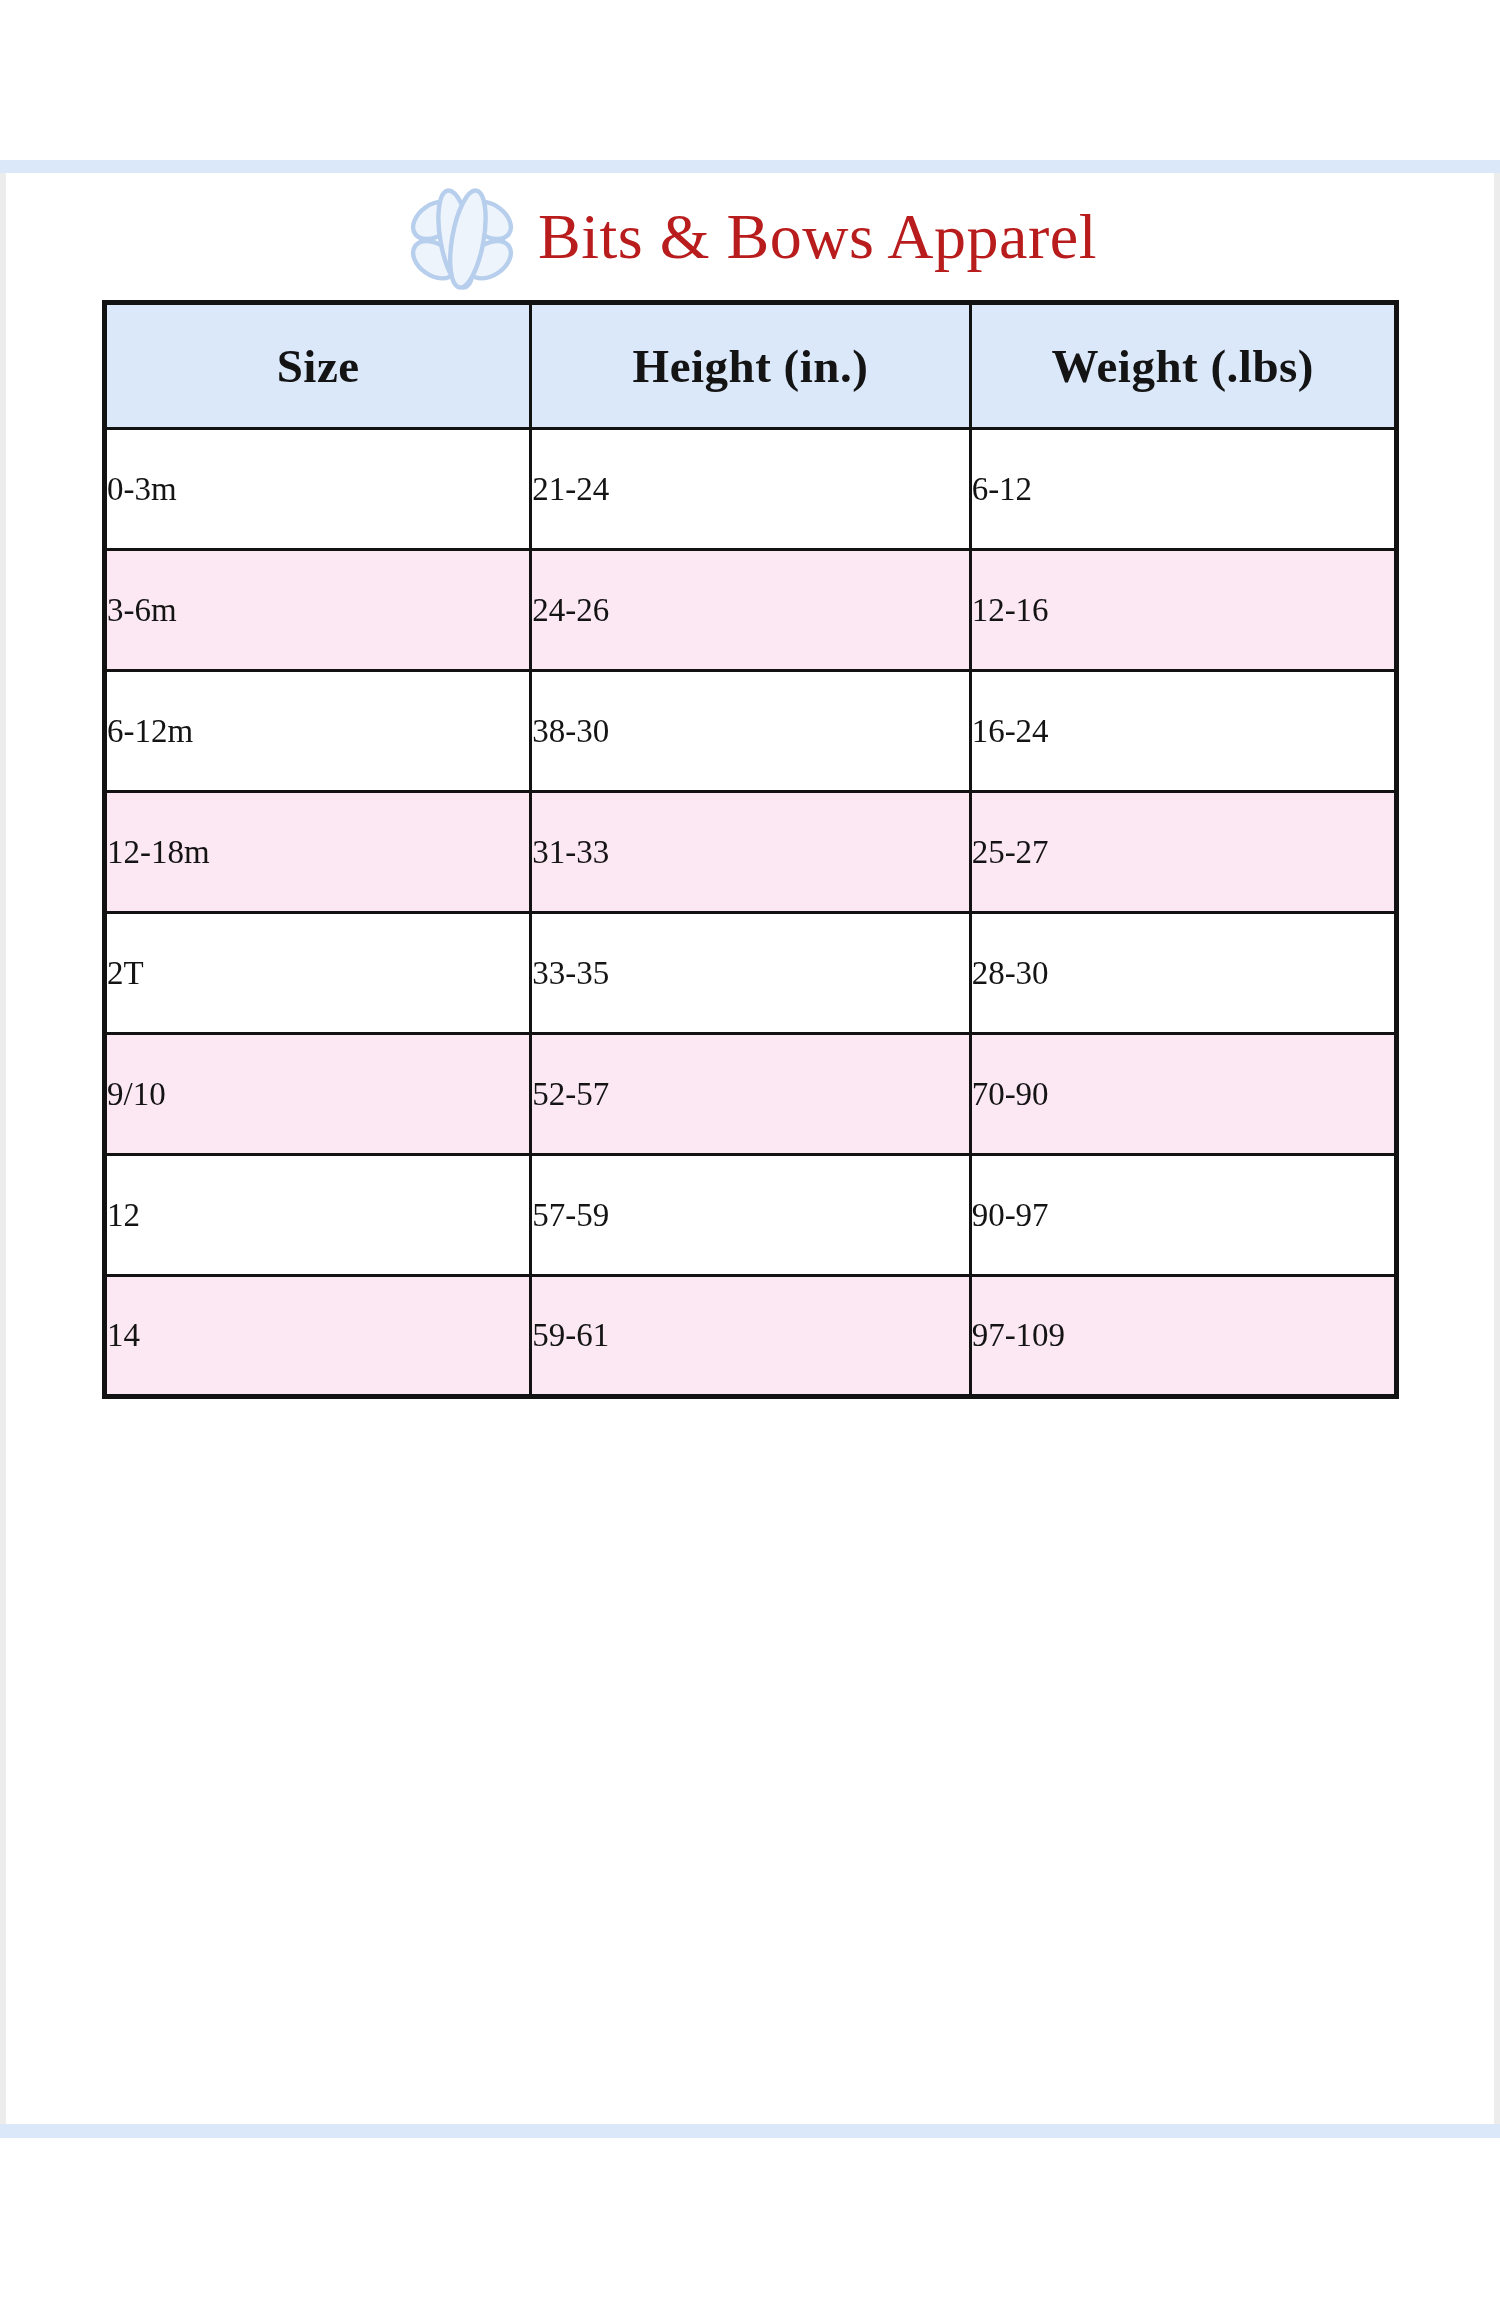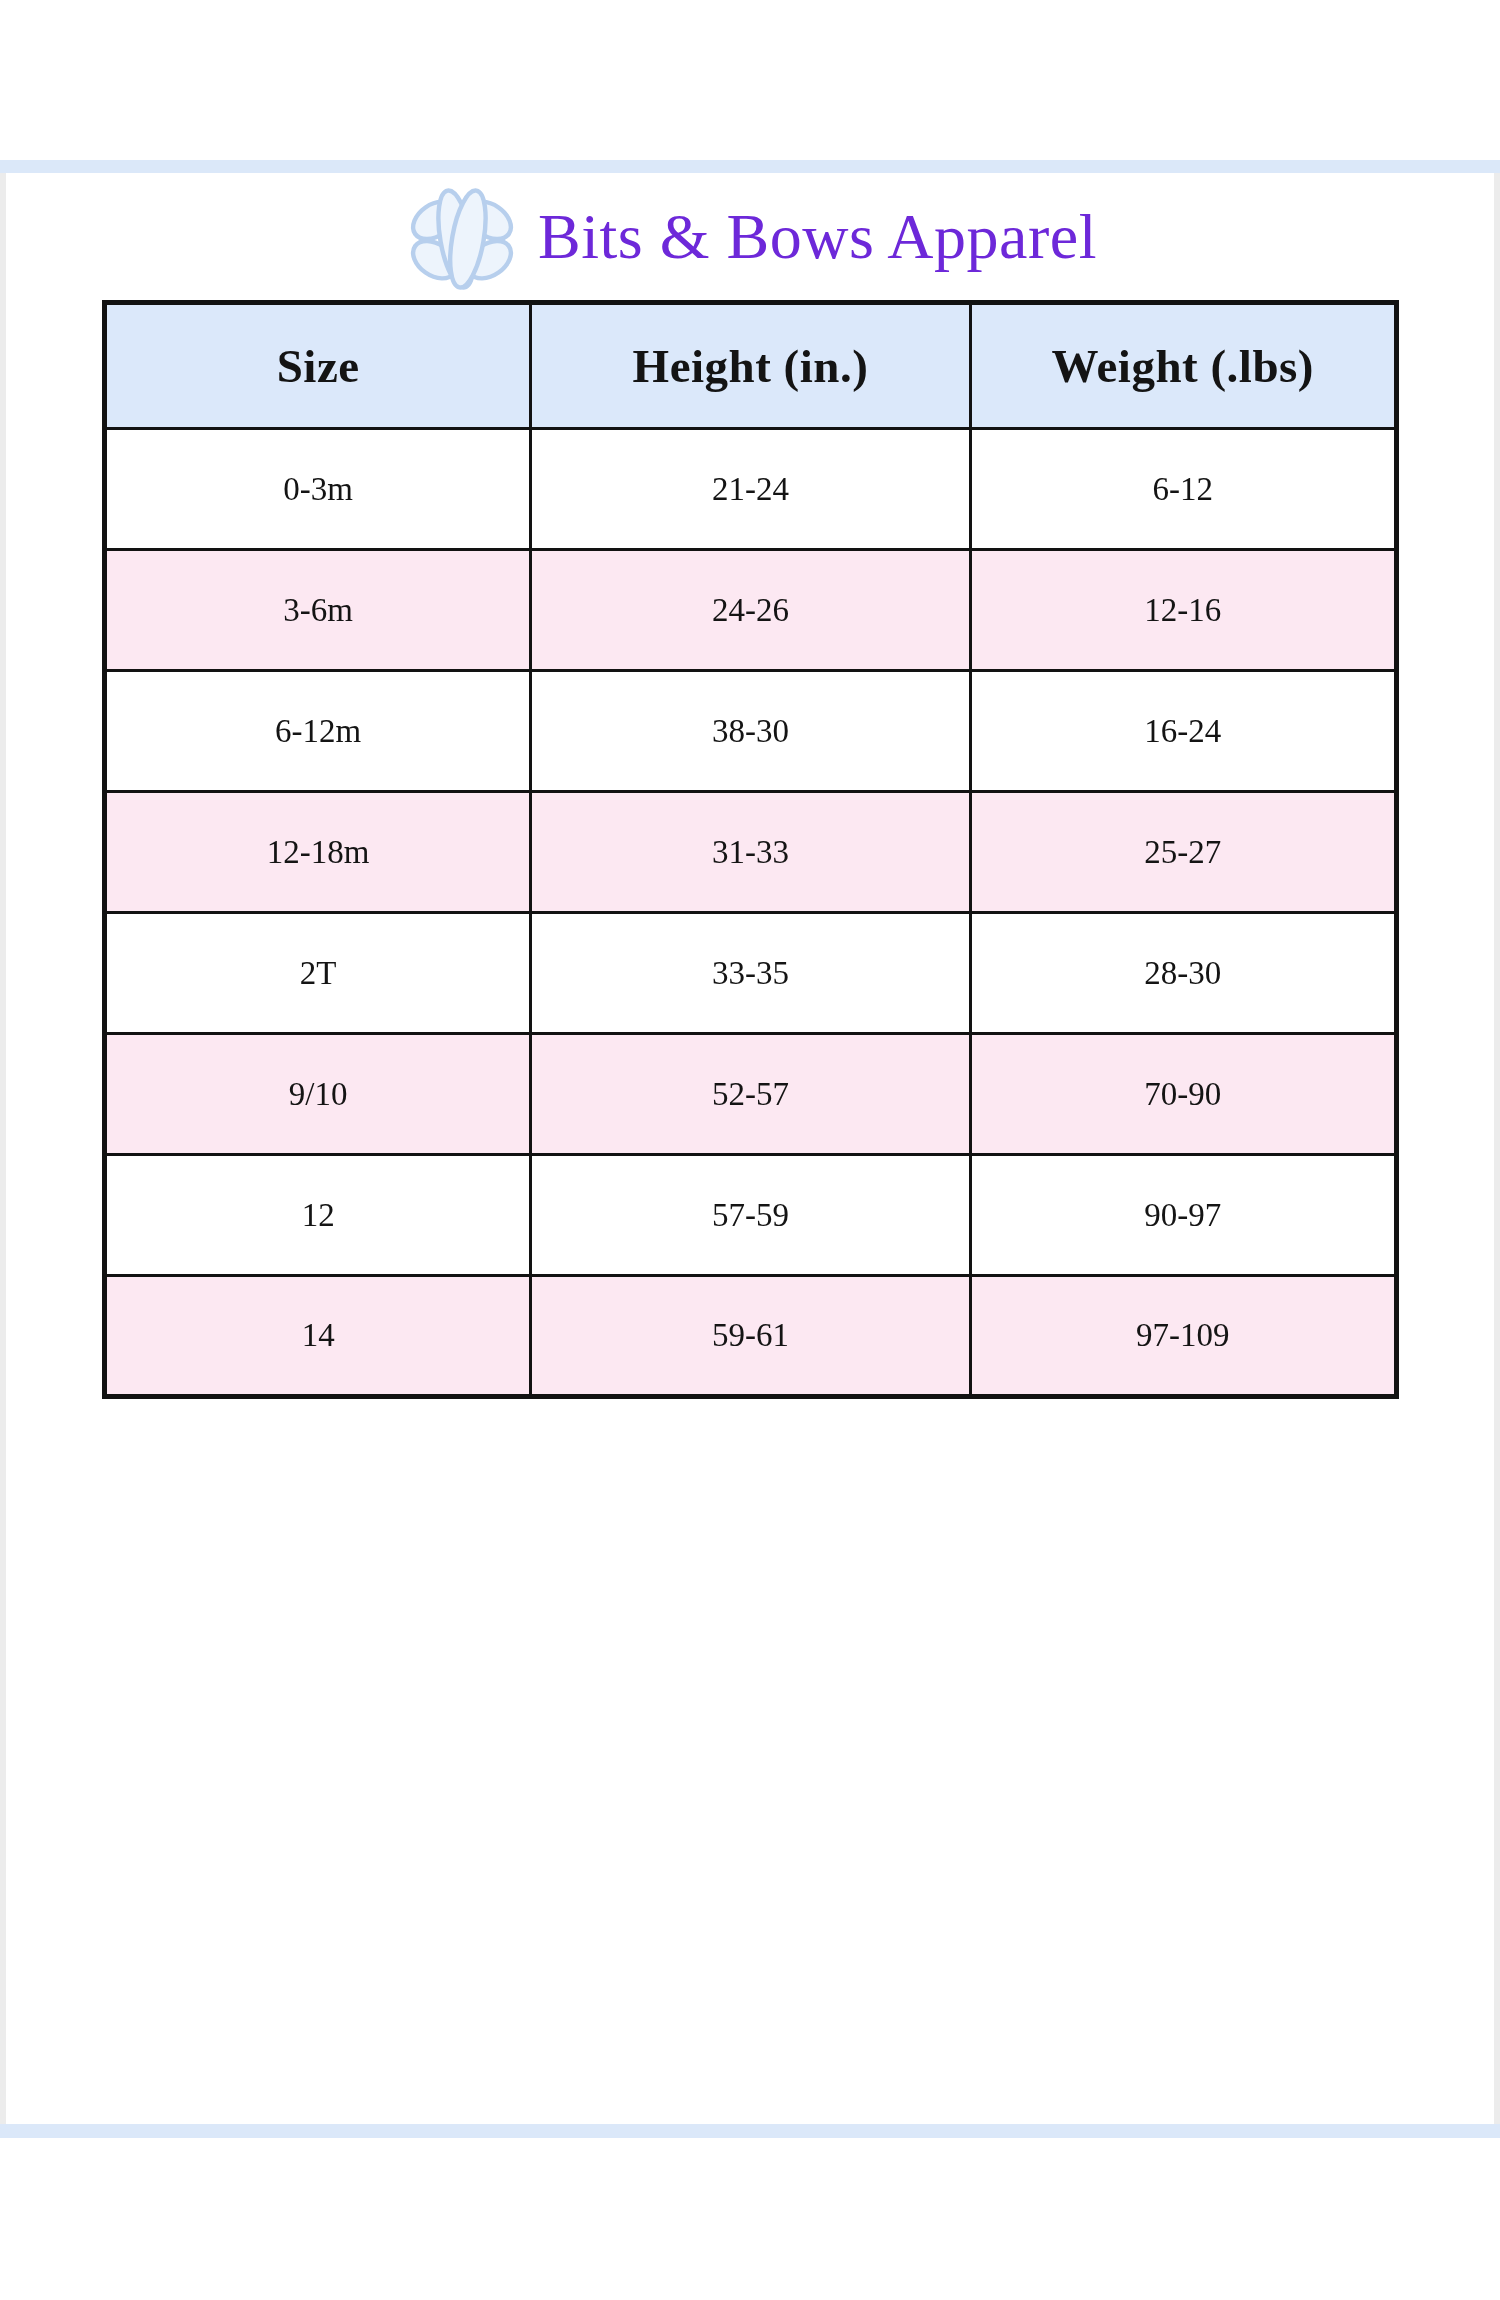--- a/index.html
+++ b/index.html
@@ -38,27 +38,26 @@
     position:absolute;top:172px;left:0;right:0;height:130px;
     display:flex;align-items:center;justify-content:center;gap:10px;
   }
   .logo{
     width:118px;height:118px;flex:0 0 auto;
     display:inline-block;margin-top:6px;
   }
   .logo svg{width:100%;height:100%;}
   h1.page-title{
     font-size:64px;font-weight:400;letter-spacing:0.5px;
-    color:#6d28d9;white-space:nowrap;margin-left:7px;
+    color:#b91c1c;white-space:nowrap;margin-left:7px;
   }
   table.size-chart{
     position:absolute;left:102px;top:300px;width:1297px;
     border-collapse:collapse;table-layout:fixed;
     border:5px solid var(--border-color);
-    text-align:center;
   }
   table.size-chart col.c1{width:33%;}
   table.size-chart col.c2{width:34%;}
   table.size-chart col.c3{width:33%;}
   table.size-chart th{
     height:126px;background:var(--header-blue);
     border:3px solid var(--border-color);
     font-size:47px;font-weight:700;letter-spacing:0.5px;
   }
   table.size-chart td{

